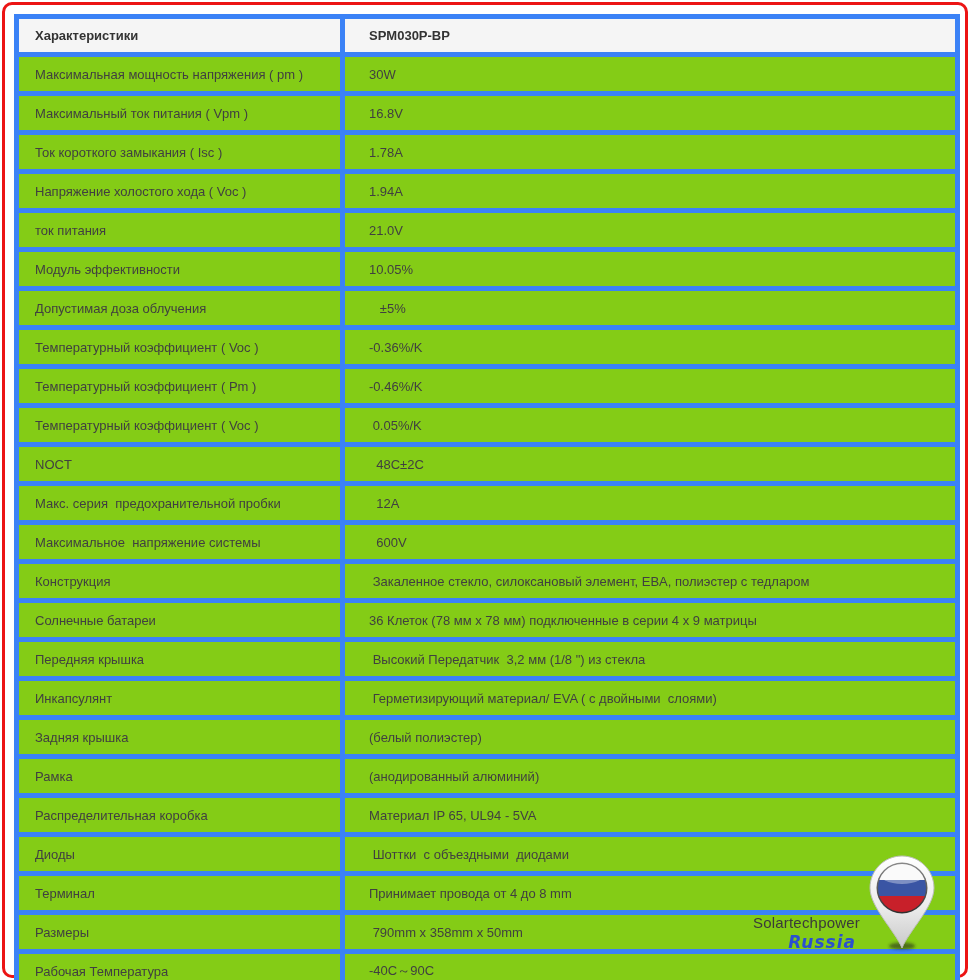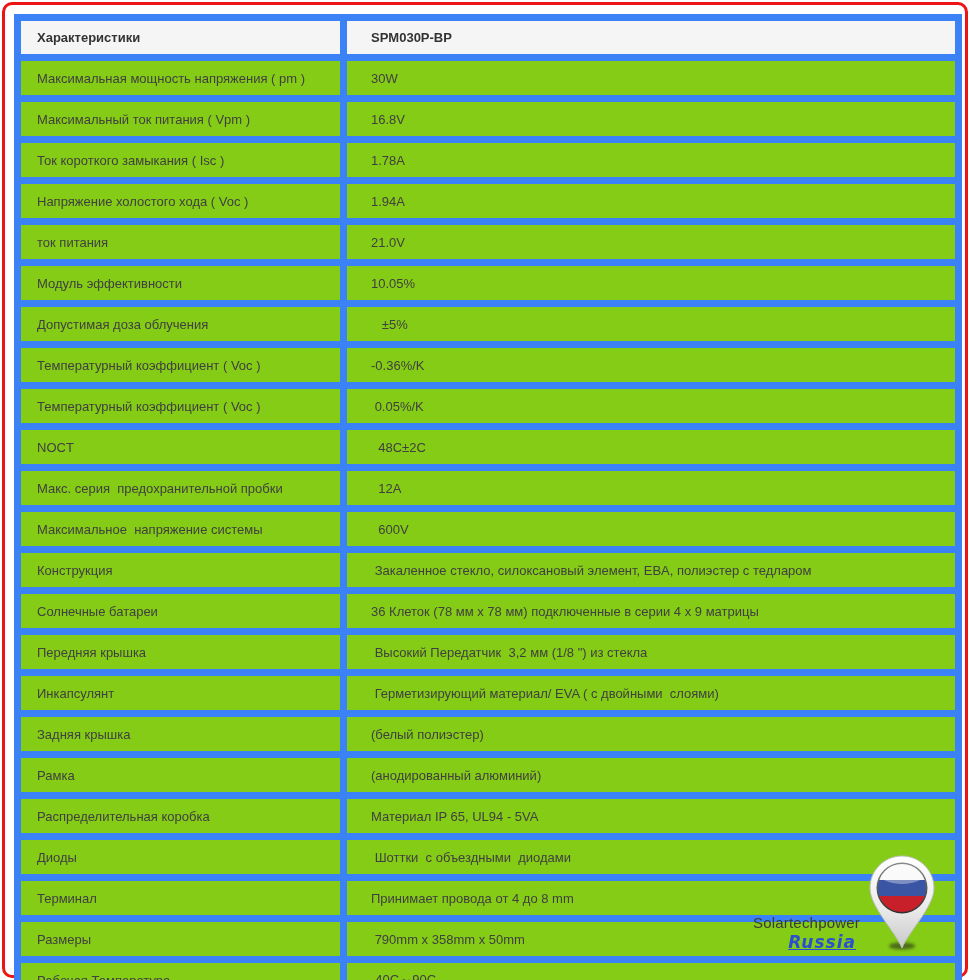--- a/index.html
+++ b/index.html
@@ -25,21 +25,21 @@
     position: absolute;
     left: 14px;
     top: 14px;
     width: 941px;
     border-collapse: collapse;
     table-layout: fixed;
   }
   col.c1 { width: 326px; }
   col.c2 { width: 615px; }
   th, td {
-    border: 7px solid #3b82f6;
+    border: 5px solid #3b82f6;
     font-size: 13px;
     color: #404040;
     text-align: left;
     vertical-align: middle;
     white-space: pre-wrap;
     overflow: hidden;
   }
   thead th {
     background: #f5f5f5;
     height: 33px;
@@ -73,21 +73,20 @@
   }
   .country {
     font-size: 17px;
     font-style: italic;
     font-weight: bold;
     color: #2b50cf;
     font-family: "DejaVu Sans", cursive;
     margin-top: 1px;
     margin-right: 4px;
     letter-spacing: 1px;
-    text-decoration: underline;
   }
 </style>
 </head>
 <body>
 
 <div class="frame"></div>
 
 <table class="spec-table">
   <colgroup>
       <col class="c1">
@@ -135,20 +134,24 @@
         <td class="label-cell">Допустимая доза облучения</td>
         <td class="value-cell">   ±5%</td>
       </tr>
 
 
       <tr>
         <td class="label-cell">Температурный коэффициент ( Voc )</td>
         <td class="value-cell">-0.36%/K</td>
       </tr>
 
+      <tr>
+        <td class="label-cell">Температурный коэффициент ( Pm )</td>
+        <td class="value-cell">-0.46%/K</td>
+      </tr>
 
       <tr>
         <td class="label-cell">Температурный коэффициент ( Voc )</td>
         <td class="value-cell"> 0.05%/K</td>
       </tr>
 
       <tr>
         <td class="label-cell">NOCT</td>
         <td class="value-cell">  48C±2C</td>
       </tr>

